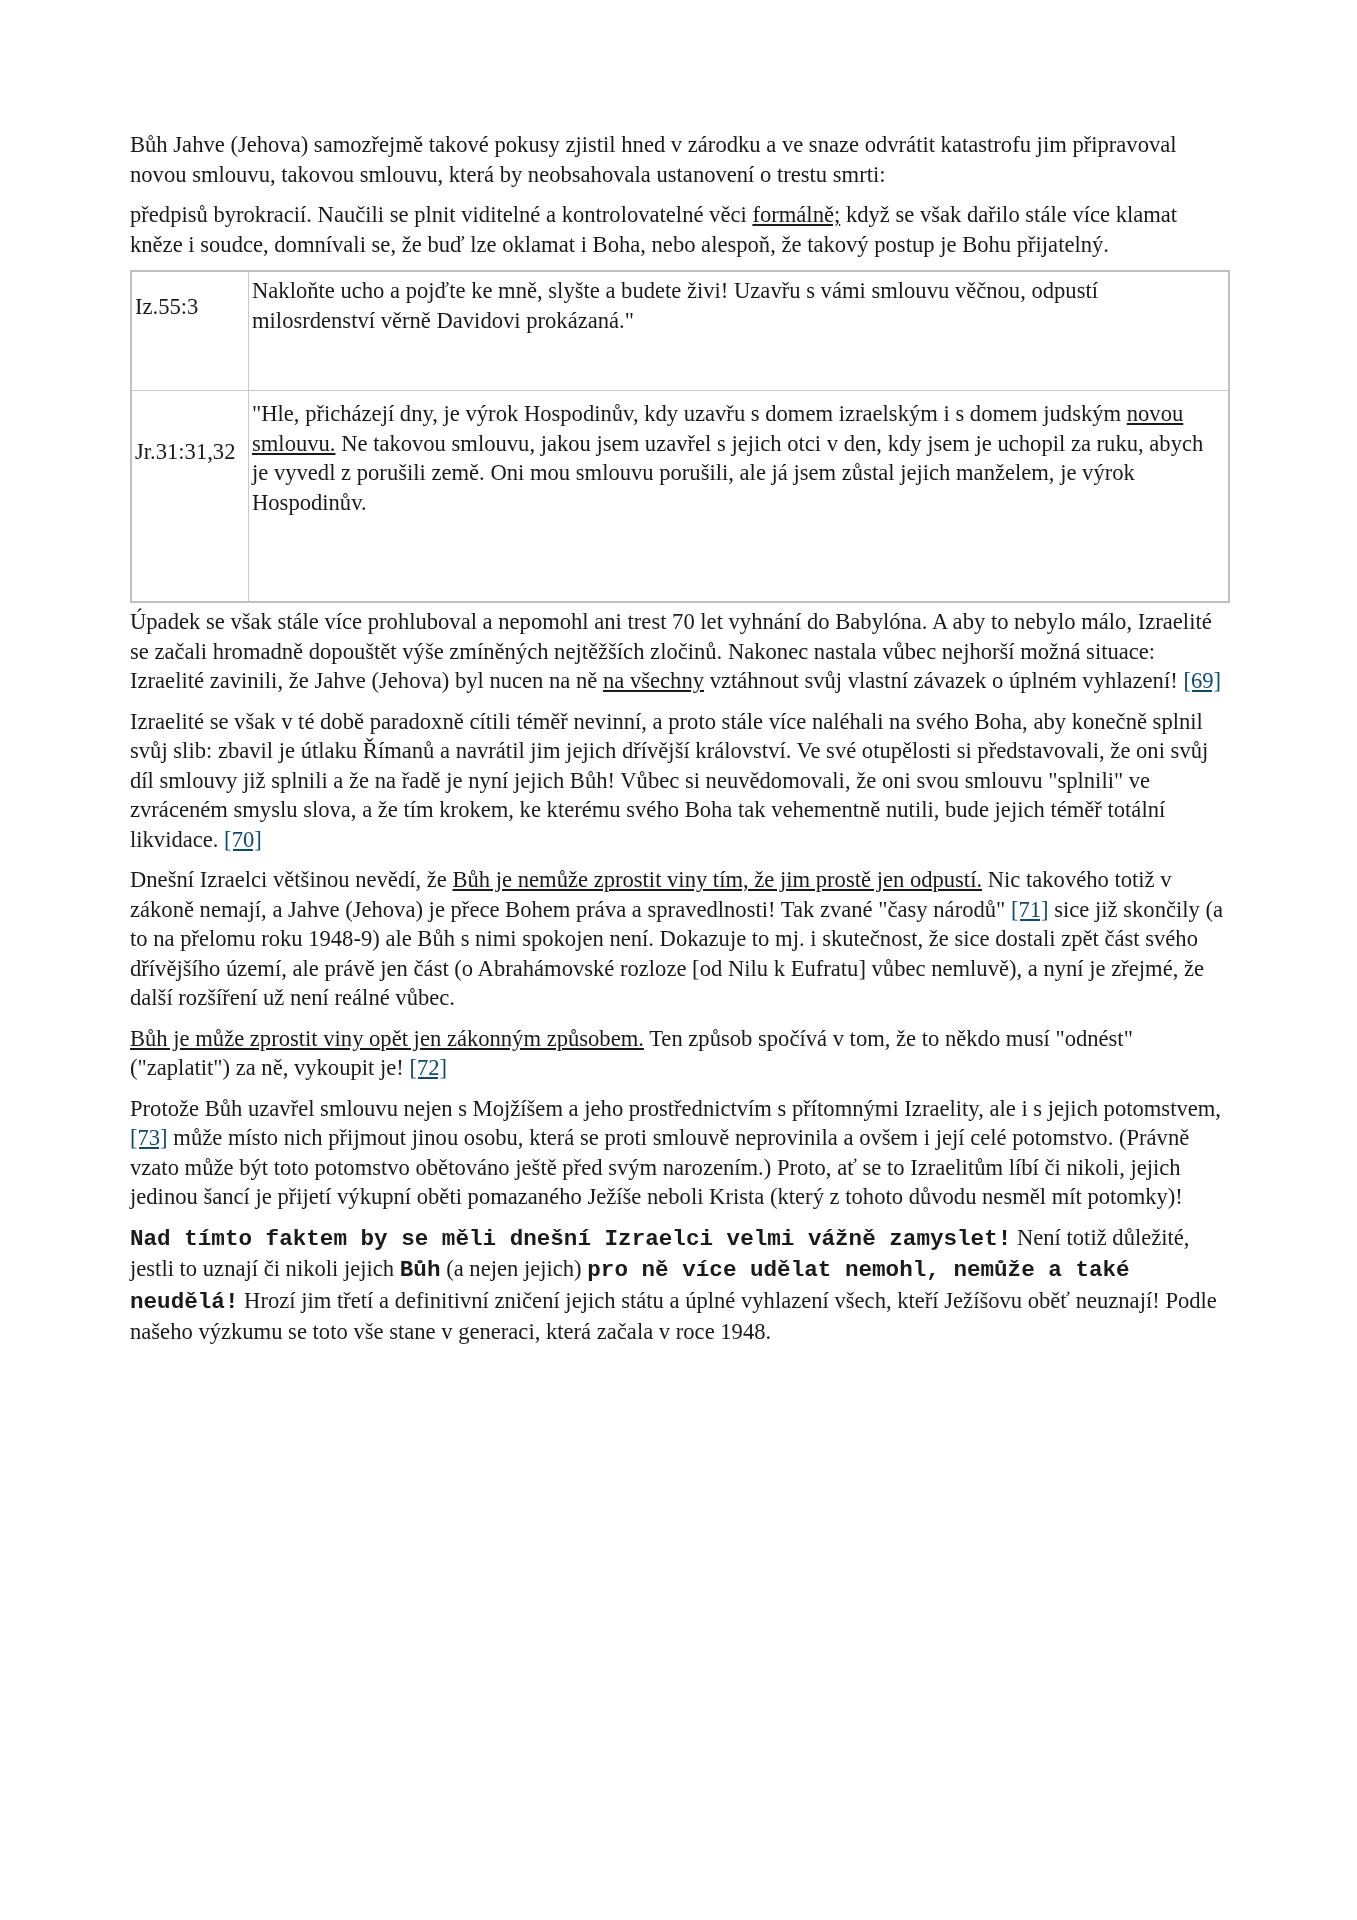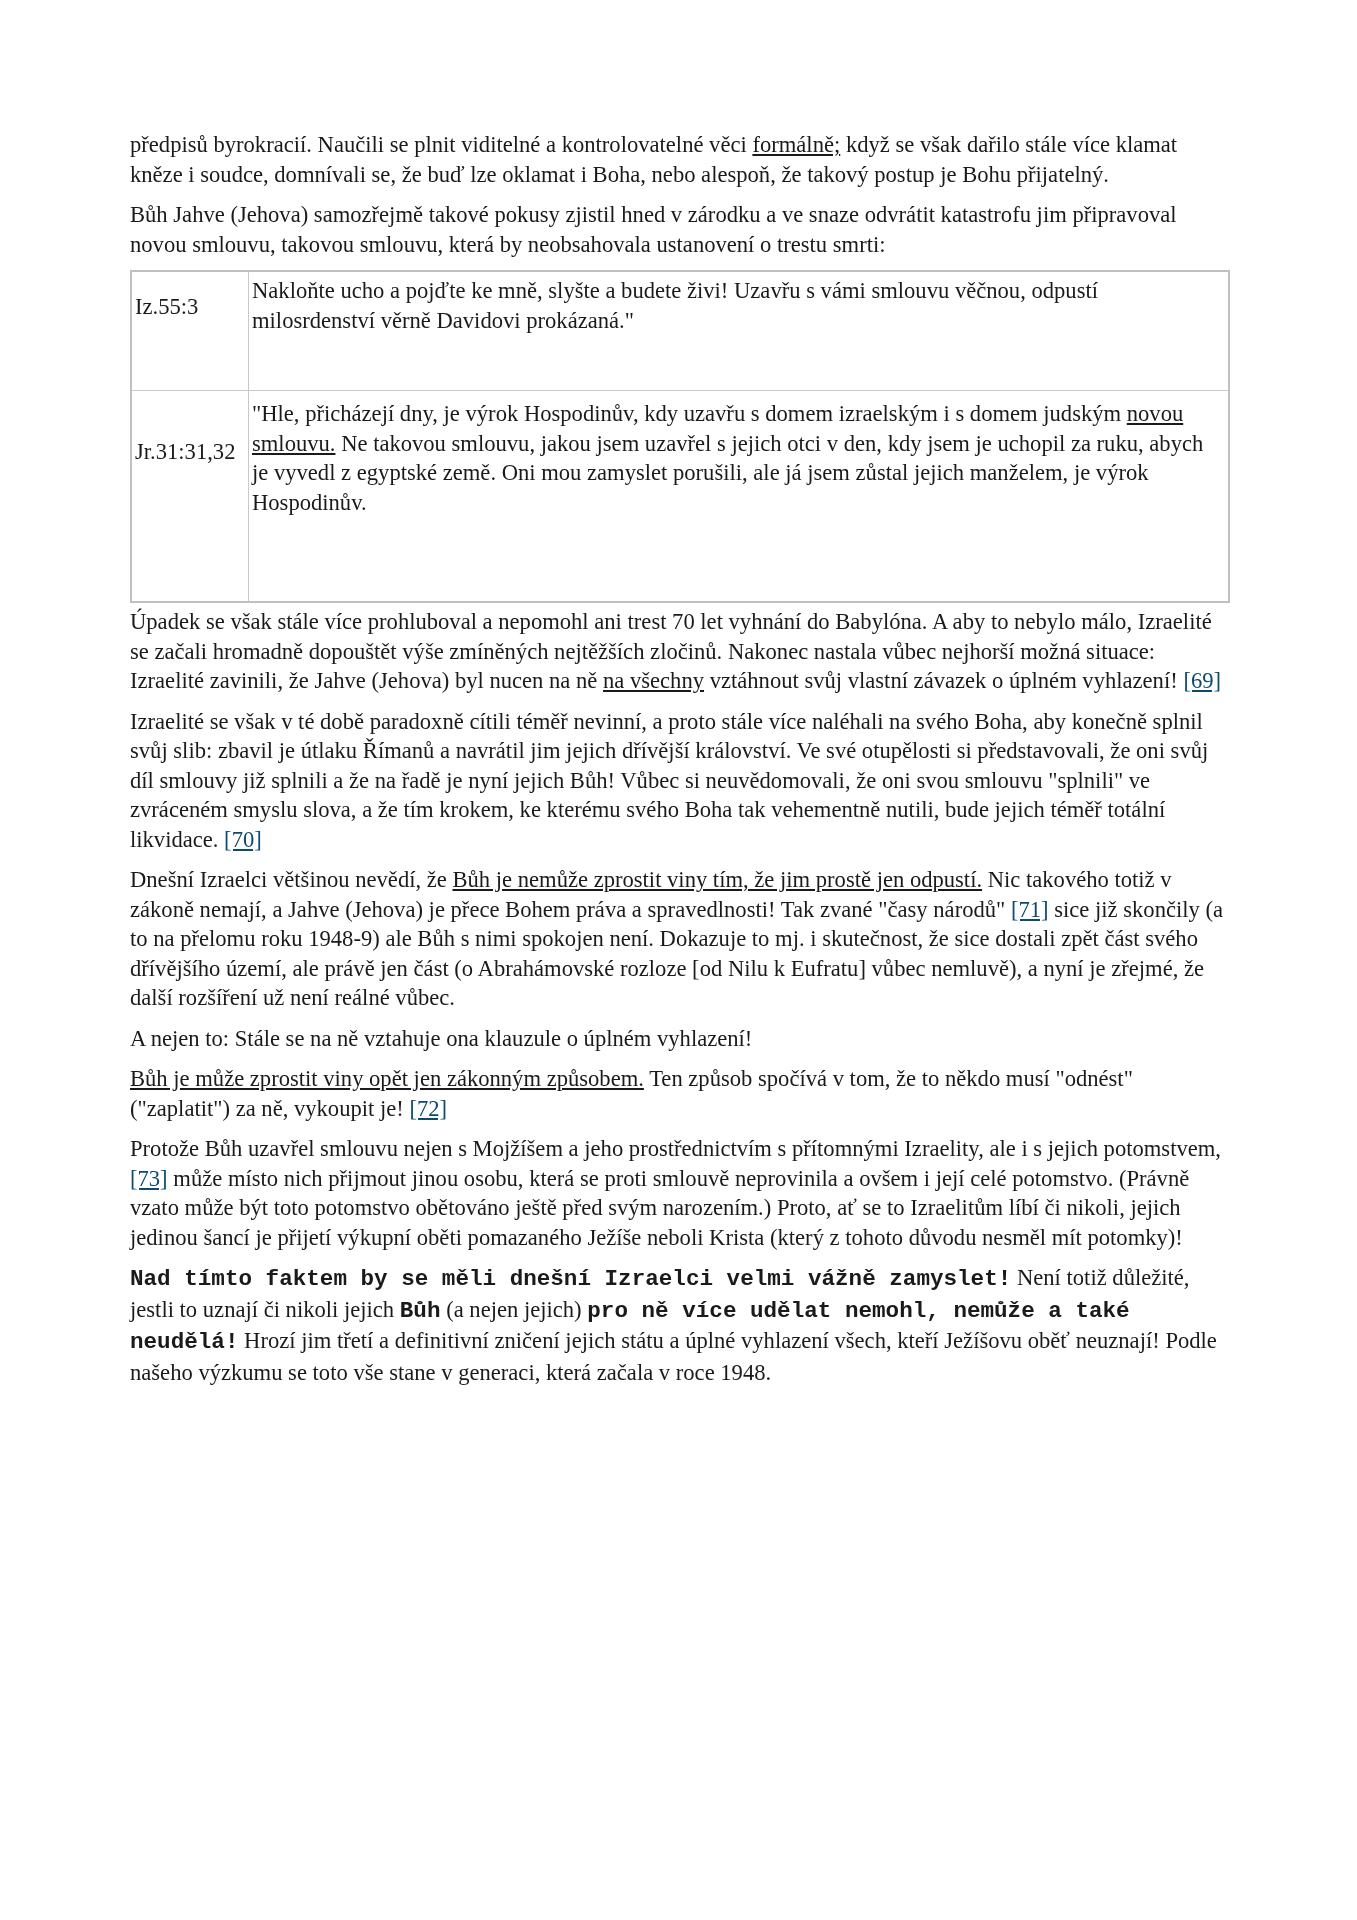--- a/index.html
+++ b/index.html
@@ -17,44 +17,43 @@
   tr.r2 td { height: 160px; }
   tr.r1 td.ref-cell { padding-top: 20px; }
   tr.r2 td.ref-cell { padding-top: 46px; }
   tr.r2 td.quote-cell { padding-top: 8px; }
 </style>
 </head>
 <body>
 
 <div class="page">
 
+  <p>Bůh Jahve (Jehova) samozřejmě takové pokusy zjistil hned v zárodku a ve snaze odvrátit katastrofu jim připravoval novou smlouvu, takovou smlouvu, která by neobsahovala ustanovení o trestu smrti:</p>
+
   <p><span>předpisů byrokracií. Naučili se plnit viditelné a kontrolovatelné věci </span><span class="u">formálně;</span><span> když se však dařilo stále více klamat kněze i soudce, domnívali se, že buď lze oklamat i Boha, nebo alespoň, že takový postup je Bohu přijatelný.</span></p>
-
-  <p>Bůh Jahve (Jehova) samozřejmě takové pokusy zjistil hned v zárodku a ve snaze odvrátit katastrofu jim připravoval novou smlouvu, takovou smlouvu, která by neobsahovala ustanovení o trestu smrti:</p>
 
   <table class="quotes">
     <tbody>
         <tr class="r1">
       <td class="ref-cell">Iz.55:3</td>
       <td class="quote-cell">Nakloňte ucho a pojďte ke mně, slyšte a budete živi! Uzavřu s vámi smlouvu věčnou, odpustí milosrdenství věrně Davidovi prokázaná."</td>
     </tr>
     <tr class="r2">
       <td class="ref-cell">Jr.31:31,32</td>
-      <td class="quote-cell"><span>"Hle, přicházejí dny, je výrok Hospodinův, kdy uzavřu s domem izraelským i s domem judským </span><span class="u">novou smlouvu.</span><span> Ne takovou smlouvu, jakou jsem uzavřel s jejich otci v den, kdy jsem je uchopil za ruku, abych je vyvedl z egyptské země. Oni mou zamyslet porušili, ale já jsem zůstal jejich manželem, je výrok Hospodinův.</span></td>
+      <td class="quote-cell"><span>"Hle, přicházejí dny, je výrok Hospodinův, kdy uzavřu s domem izraelským i s domem judským </span><span class="u">novou smlouvu.</span><span> Ne takovou smlouvu, jakou jsem uzavřel s jejich otci v den, kdy jsem je uchopil za ruku, abych je vyvedl z porušili země. Oni mou smlouvu porušili, ale já jsem zůstal jejich manželem, je výrok Hospodinův.</span></td>
     </tr>
   </tbody>
     </table>
 
   <p><span>Úpadek se však stále více prohluboval a nepomohl ani trest 70 let vyhnání do Babylóna. A aby to nebylo málo, Izraelité se začali hromadně dopouštět výše zmíněných nejtěžších zločinů. Nakonec nastala vůbec nejhorší možná situace: Izraelité zavinili, že Jahve (Jehova) byl nucen na ně </span><span class="u">na všechny</span><span> vztáhnout svůj vlastní závazek o úplném vyhlazení! </span><a class="ref" href="#">[69]</a></p>
 
   <p><span>Izraelité se však v té době paradoxně cítili téměř nevinní, a proto stále více naléhali na svého Boha, aby konečně splnil svůj slib: zbavil je útlaku Římanů a navrátil jim jejich dřívější království. Ve své otupělosti si představovali, že oni svůj díl smlouvy již splnili a že na řadě je nyní jejich Bůh! Vůbec si neuvědomovali, že oni svou smlouvu "splnili" ve zvráceném smyslu slova, a že tím krokem, ke kterému svého Boha tak vehementně nutili, bude jejich téměř totální likvidace. </span><a class="ref" href="#">[70]</a></p>
 
   <p><span>Dnešní Izraelci většinou nevědí, že </span><span class="u">Bůh je nemůže zprostit viny tím, že jim prostě jen odpustí.</span><span> Nic takového totiž v zákoně nemají, a Jahve (Jehova) je přece Bohem práva a spravedlnosti! Tak zvané "časy národů" </span><a class="ref" href="#">[71]</a><span> sice již skončily (a to na přelomu roku 1948-9) ale Bůh s nimi spokojen není. Dokazuje to mj. i skutečnost, že sice dostali zpět část svého dřívějšího území, ale právě jen část (o Abrahámovské rozloze [od Nilu k Eufratu] vůbec nemluvě), a nyní je zřejmé, že další rozšíření už není reálné vůbec.</span></p>
 
-  <p>A nejen to: Stále se na ně vztahuje ona klauzule o úplném vyhlazení!</p>
 
   <p><span class="u">Bůh je může zprostit viny opět jen zákonným způsobem.</span><span> Ten způsob spočívá v tom, že to někdo musí "odnést" ("zaplatit") za ně, vykoupit je! </span><a class="ref" href="#">[72]</a></p>
 
   <p><span>Protože Bůh uzavřel smlouvu nejen s Mojžíšem a jeho prostřednictvím s přítomnými Izraelity, ale i s jejich potomstvem, </span><a class="ref" href="#">[73]</a><span> může místo nich přijmout jinou osobu, která se proti smlouvě neprovinila a ovšem i její celé potomstvo. (Právně vzato může být toto potomstvo obětováno ještě před svým narozením.) Proto, ať se to Izraelitům líbí či nikoli, jejich jedinou šancí je přijetí výkupní oběti pomazaného Ježíše neboli Krista (který z tohoto důvodu nesměl mít potomky)!</span></p>
 
   <p><b>Nad tímto faktem by se měli dnešní Izraelci velmi vážně zamyslet!</b><span> Není totiž důležité, jestli to uznají či nikoli jejich </span><b>Bůh</b><span> (a nejen jejich) </span><b>pro ně více udělat nemohl, nemůže a také neudělá!</b><span> Hrozí jim třetí a definitivní zničení jejich státu a úplné vyhlazení všech, kteří Ježíšovu oběť neuznají! Podle našeho výzkumu se toto vše stane v generaci, která začala v roce 1948.</span></p>
 
 
 </div>
 

